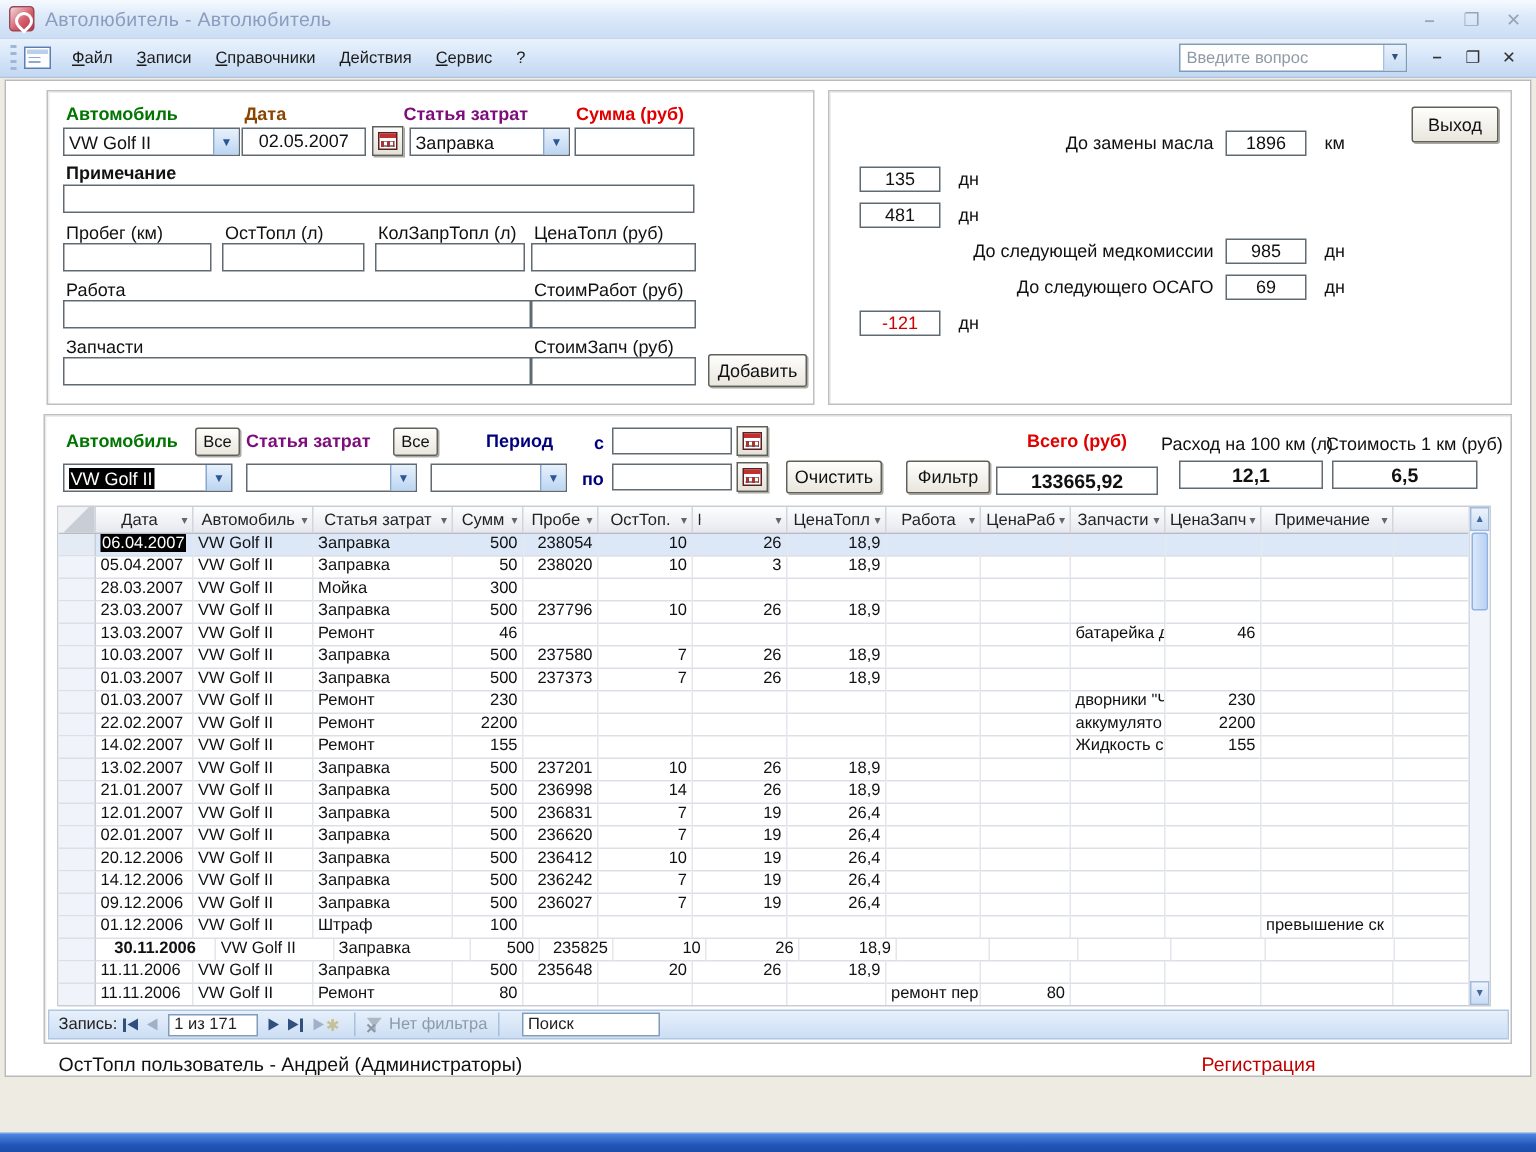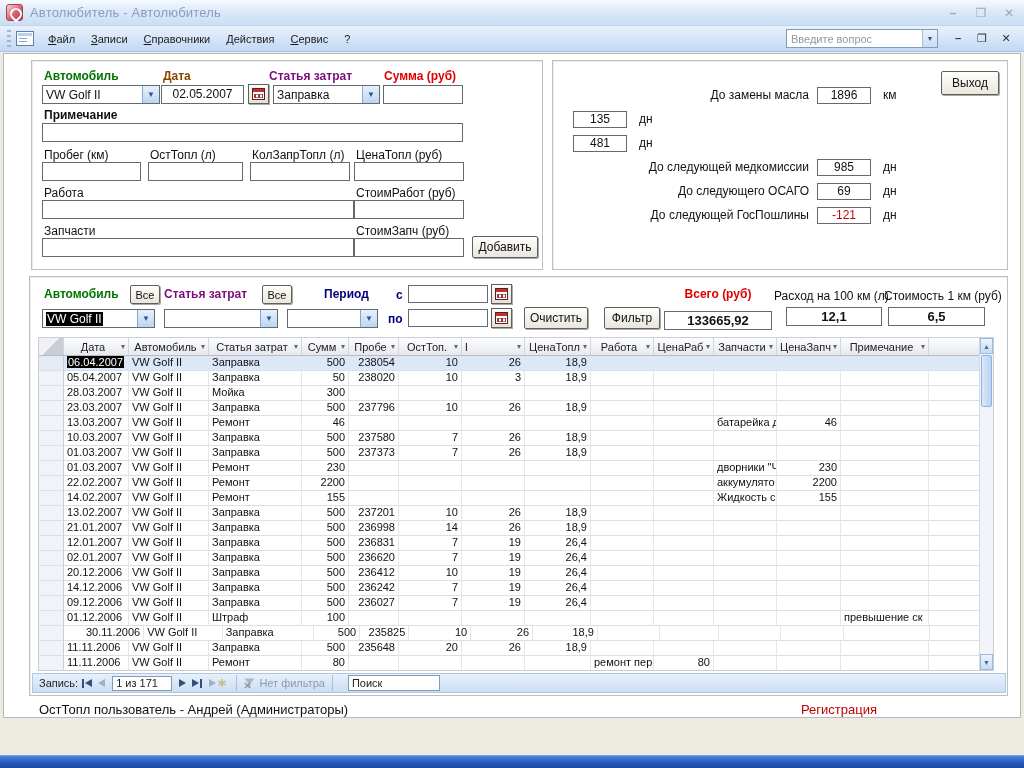--- a/index.html
+++ b/index.html
@@ -240,21 +240,20 @@
           <span class="rem-label">До следующей медкомиссии</span>
           <span class="rem-value">985</span>
           <span class="rem-unit">дн</span>
         </div>
         <div class="rem-row">
           <span class="rem-label">До следующего ОСАГО</span>
           <span class="rem-value">69</span>
           <span class="rem-unit">дн</span>
         </div>
         <div class="rem-row">
-          <span class="rem-label">До следующей ГосПошлины</span>
           <span class="rem-value alert">-121</span>
           <span class="rem-unit">дн</span>
         </div>
       </div>
   </div>
 
   <div class="groupbox" id="box-records">
 
     <span class="abs lbl-b green" style="left:14px;top:10px">Автомобиль</span>
     <div class="btn abs" style="left:100px;top:8px;width:30px;height:19px;font-size:11px">Все</div>
@@ -654,21 +653,21 @@
               <div class="td" style="width: 66px; text-align: right;"></div>
               <div class="td" style="width: 63px; text-align: left;"></div>
               <div class="td" style="width: 60px; text-align: right;"></div>
               <div class="td" style="width: 63px; text-align: left;"></div>
               <div class="td" style="width: 64px; text-align: right;"></div>
               <div class="td" style="width: 88px; text-align: left;">превышение ск</div>
               <div class="td" style="width: 50px; border-right: none;"></div>
             </div>
             <div class="tr">
               <div class="td selector"></div>
-              <div class="td" style="width: 82px; text-align: right;">30.11.2006</div>
+              <div class="td" style="width: 82px; text-align: center; font-weight: bold;">30.11.2006</div>
               <div class="td" style="width: 80px; text-align: left;">VW Golf II</div>
               <div class="td" style="width: 93px; text-align: left;">Заправка</div>
               <div class="td" style="width: 47px; text-align: right;">500</div>
               <div class="td" style="width: 50px; text-align: right;">235825</div>
               <div class="td" style="width: 63px; text-align: right;">10</div>
               <div class="td" style="width: 63px; text-align: right;">26</div>
               <div class="td" style="width: 66px; text-align: right;">18,9</div>
               <div class="td" style="width: 63px; text-align: left;"></div>
               <div class="td" style="width: 60px; text-align: right;"></div>
               <div class="td" style="width: 63px; text-align: left;"></div>

